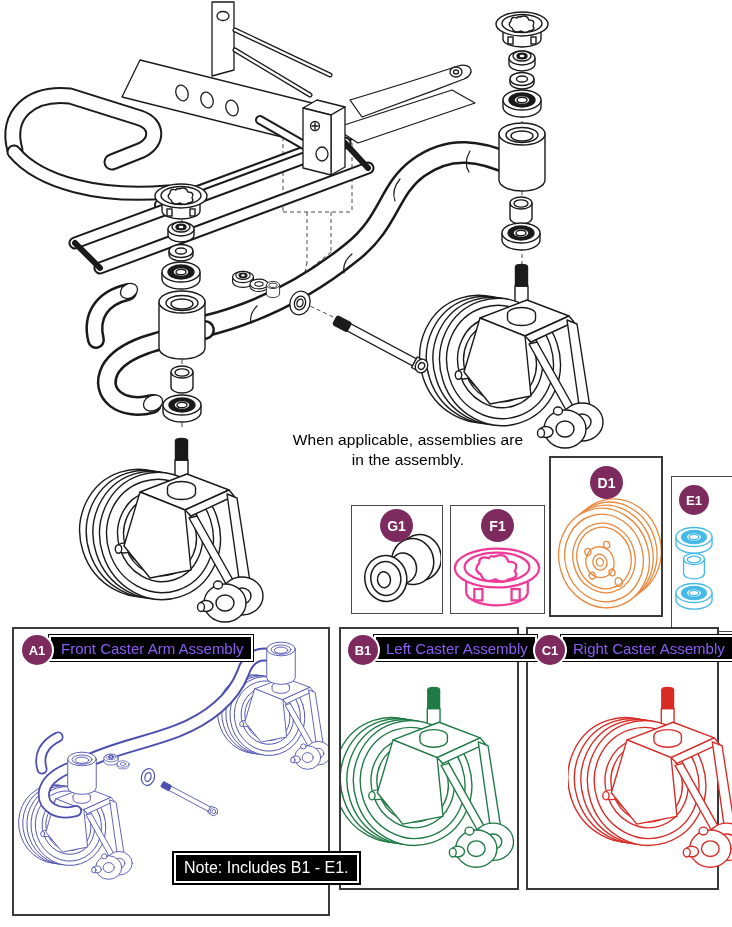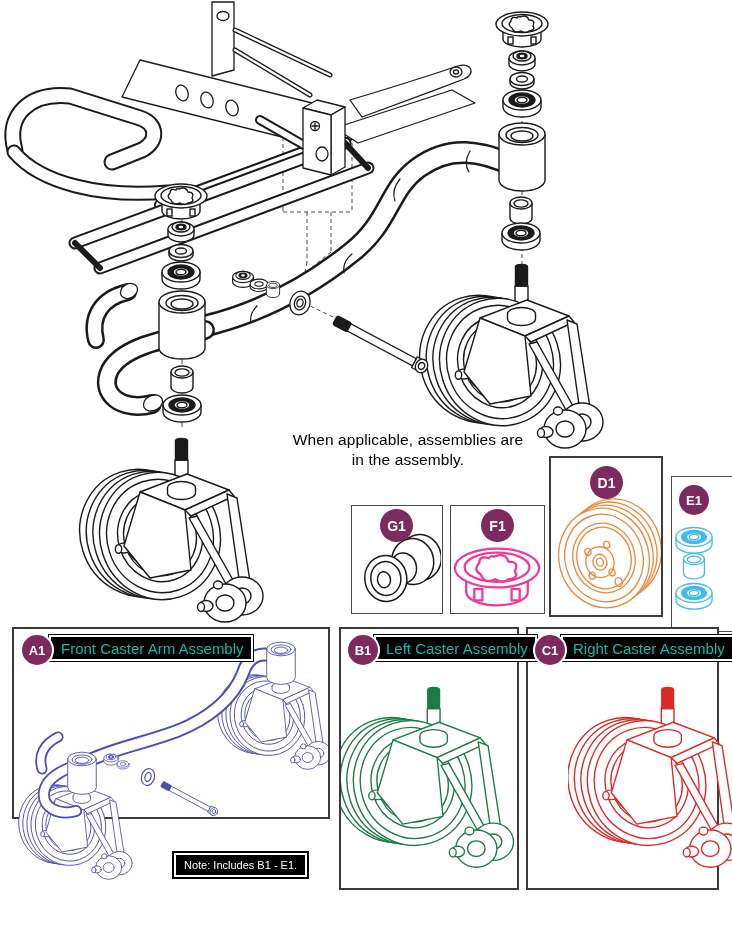--- a/index.html
+++ b/index.html
@@ -22,32 +22,32 @@
   .badge{
     position:absolute;background:#7d2b5e;color:#fff;border-radius:50%;
     display:flex;align-items:center;justify-content:center;
     font-weight:bold;z-index:3;
   }
   .badge.b33{width:33px;height:33px;font-size:14px;}
   .badge.b30{width:30px;height:30px;font-size:13px;}
   .badge.hdr{width:30px;height:30px;font-size:13px;border:2px solid #fff;}
   
   .label-bar{
-    position:absolute;background:#000;color:#14b8a6;height:28px;
+    position:absolute;background:#000;color:#8b5cf6;height:28px;
     display:inline-flex;align-items:center;
     padding:0 9px 0 12px;font-size:15px;white-space:nowrap;
     border:1px solid #000;box-shadow:inset 0 0 0 2px #fff;
     box-sizing:border-box;z-index:2;
   }
   
   .note-outer{
     position:absolute;border:2px solid #000;background:#fff;padding:2px;z-index:4;
   }
   .note-inner{
-    background:#000;color:#fff;font-size:11px;padding:4px 8px;white-space:nowrap;
+    background:#000;color:#fff;font-size:16px;padding:4px 8px;white-space:nowrap;
   }
   
   .c-ink   {color:#1a1a1a;}
   .c-pink  {color:#ee3a98;}
   .c-orange{color:#e8883c;}
   .c-blue  {color:#45b9e9;}
   .c-a1    {color:#4b4fae;}
   .c-b1    {color:#1f7a45;}
   .c-c1    {color:#d92b26;}
 </style>
@@ -313,21 +313,21 @@
 
 <div class="pbox thin" style="left:671px;top:476px;width:67px;height:156px;">
   <div class="badge b30" style="left:7px;top:8px;">E1</div>
   <svg width="44" height="152" viewBox="0 0 44 152" class="c-blue">
     <use href="#sym-bearing" transform="translate(22,60) scale(0.95)"></use>
     <use href="#sym-spacer" transform="translate(22,82) scale(0.95)"></use>
     <use href="#sym-bearing" transform="translate(22,116) scale(0.95)"></use>
   </svg>
 </div>
 
-<div class="pbox" style="left:12px;top:627px;width:318px;height:192px;">
+<div class="pbox" style="left:12px;top:627px;width:318px;height:289px;">
   <div class="badge hdr" style="left:6px;top:4px;">A1</div>
   <div class="label-bar" style="left:34px;top:5px;">Front Caster Arm Assembly</div>
   <svg width="314" height="260" viewBox="0 0 314 260" class="c-a1">
     <g fill="none" stroke-linecap="round">
       <use href="#sym-caster" transform="translate(210,25) scale(0.62)"></use>
       <use href="#sym-caster" transform="translate(11,135) scale(0.62)"></use>
       <path d="M267,30 C246,20 234,28 229,44 C219,70 194,90 163,102 C132,114 96,120 70,134" stroke="currentColor" stroke-width="14"></path>
       <path d="M267,30 C246,20 234,28 229,44 C219,70 194,90 163,102 C132,114 96,120 70,134" stroke="#fff" stroke-width="10"></path>
       <path d="M70,134 C48,140 32,150 30,163 C28,178 44,187 62,182" stroke="currentColor" stroke-width="12"></path>
       <path d="M70,134 C48,140 32,150 30,163 C28,178 44,187 62,182" stroke="#fff" stroke-width="8.5"></path>

